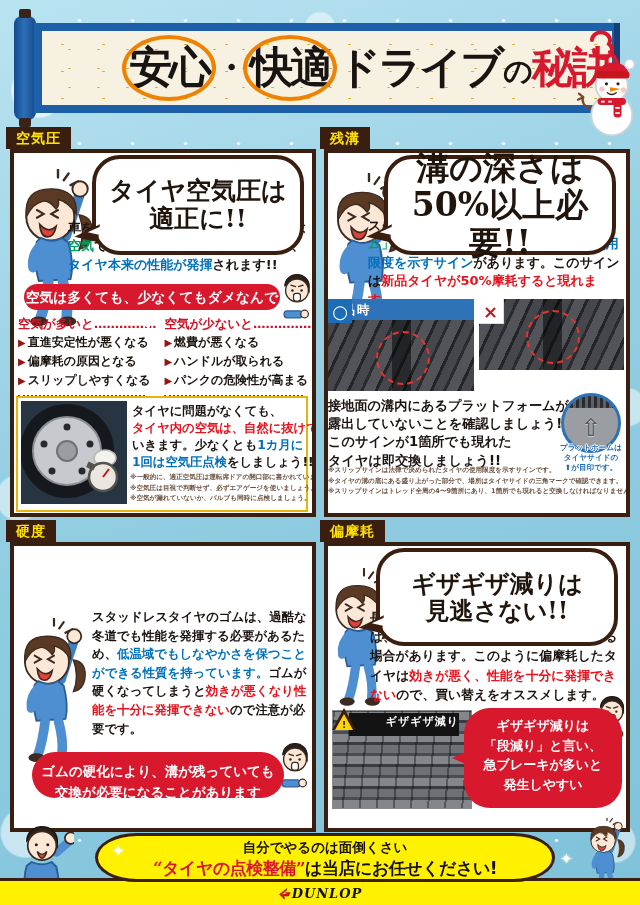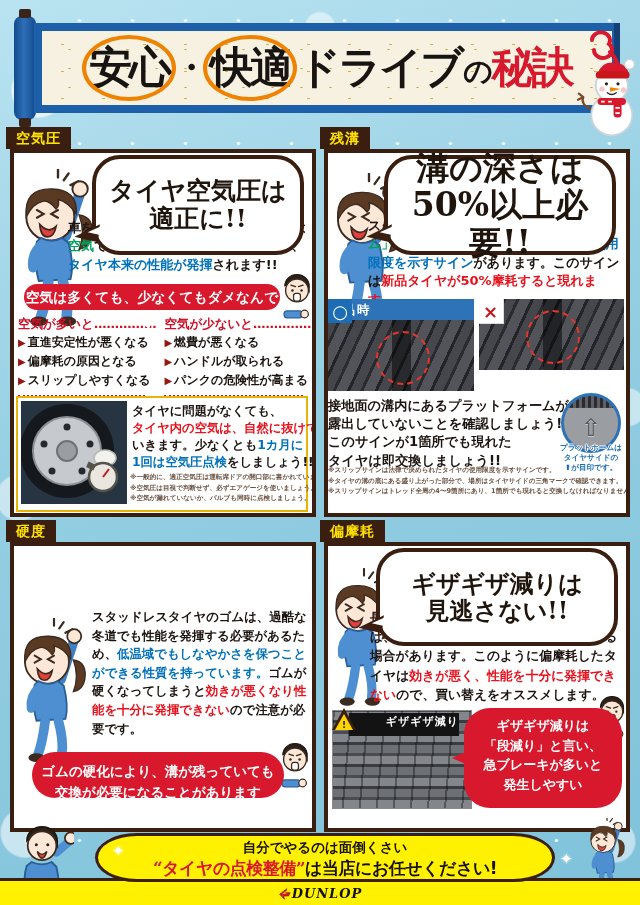--- a/index.html
+++ b/index.html
@@ -20,21 +20,21 @@
   
   .scroll{position:absolute;left:14px;top:14px;width:600px;height:108px;}
   .roller{position:absolute;left:0;top:2px;width:22px;height:104px;border-radius:8px;
     background:linear-gradient(90deg,#134a8c,#2d6fb8 45%,#134a8c);}
   .roller::before,.roller::after{content:"";position:absolute;left:5px;width:12px;height:9px;background:#3a241a;border-radius:2px;}
   .roller::before{top:-7px;} .roller::after{bottom:-7px;}
   .paper{position:absolute;left:20px;top:9px;width:570px;height:74px;border:8px solid #1d5fa8;
     background-color:#f6f1e1;
     background-image:radial-gradient(#d8b23a 1px, rgba(0,0,0,0) 1.5px),radial-gradient(#caa42f 0.8px, rgba(0,0,0,0) 1.3px);
     background-size:41px 27px,29px 19px;background-position:0 0,13px 9px;
-    display:flex;align-items:center;justify-content:center;}
+    display:flex;align-items:center;justify-content:flex-end;}
   .paper::after{content:"";position:absolute;right:-8px;top:-8px;width:6px;height:90px;background:#163f73;}
   .title{display:flex;align-items:center;font-family:"DejaVu Serif",serif;font-weight:900;
     font-size:43px;letter-spacing:-3px;color:#181411;white-space:nowrap;}
   .circled{position:relative;padding:0 7px;}
   .circled::after{content:"";position:absolute;inset:-4px 0;border:4px solid #ef8200;border-radius:50%;}
   .t-dot{font-size:34px;margin:0 -2px;}
   .t-no{font-size:29px;margin:8px 2px 0;}
   .t-accent{color:#d7182d;}
   .snowman{position:absolute;left:560px;top:44px;width:72px;height:80px;z-index:3;}
   .spiral{position:absolute;left:566px;top:8px;width:56px;height:64px;z-index:2;}

